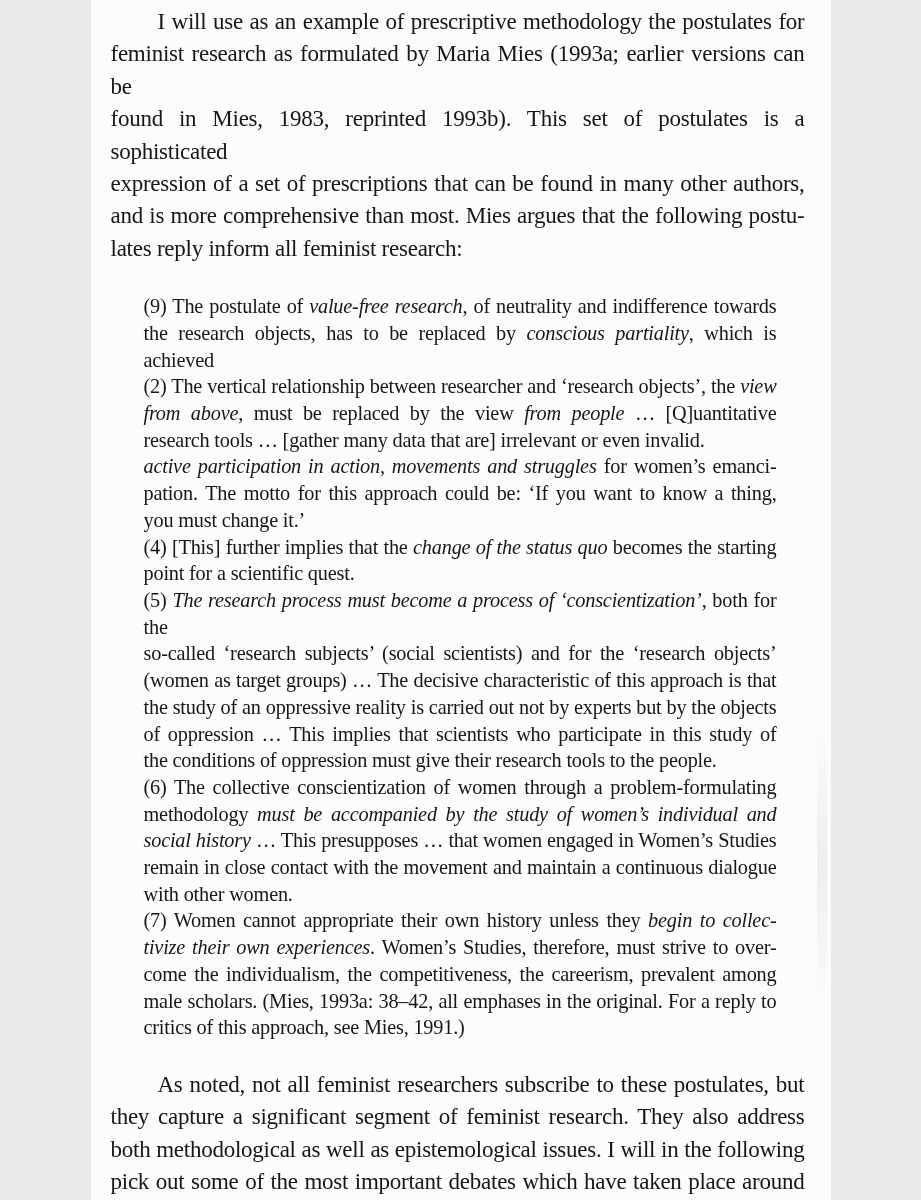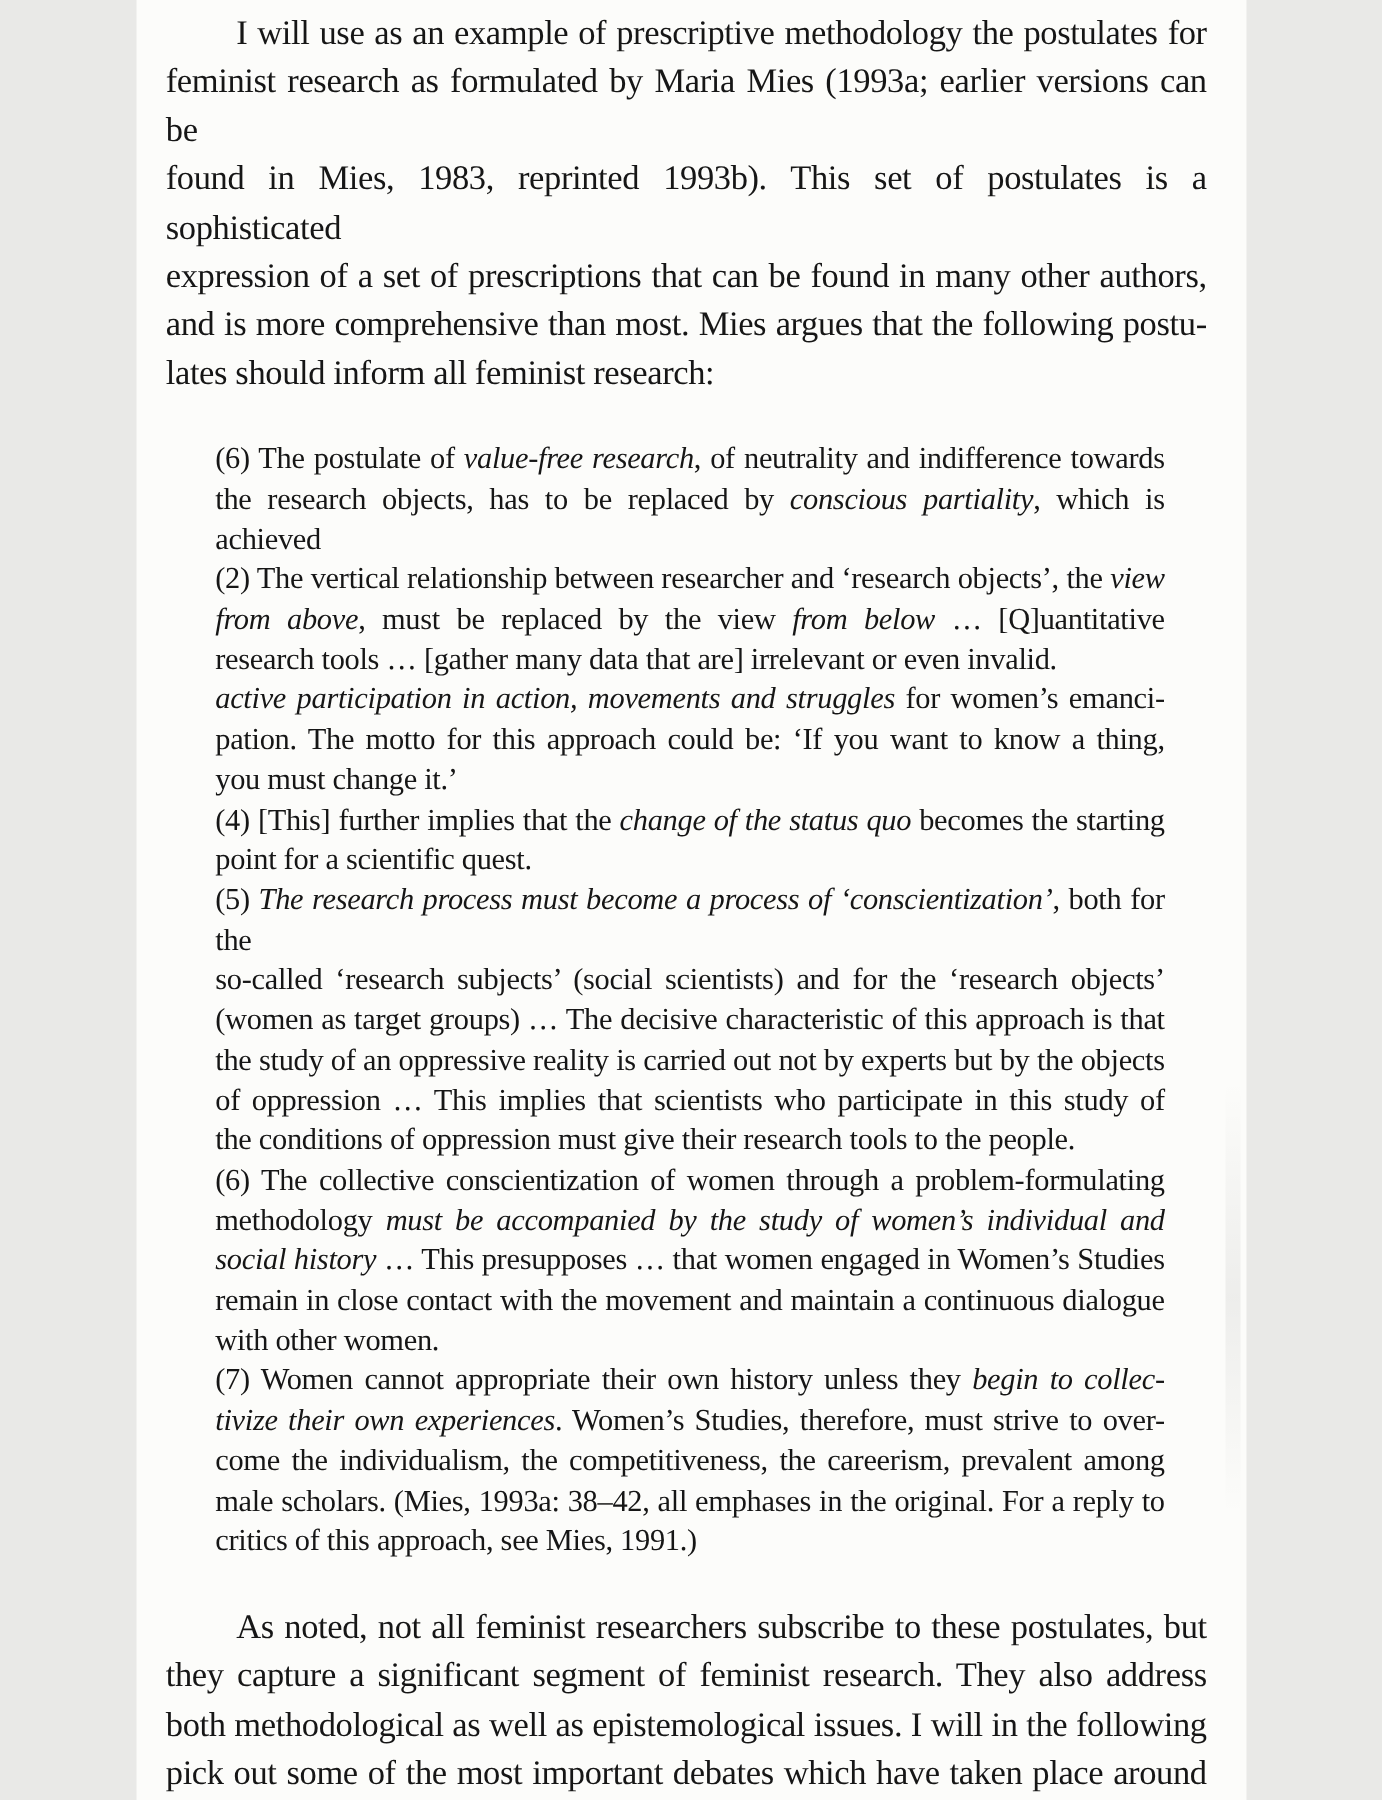--- a/index.html
+++ b/index.html
@@ -64,31 +64,31 @@
 <div class="page">
   <div class="scan-streak"></div>
   <div class="content">
 
     <div class="para indented">
         <div class="line"><span>I will use as an example of prescriptive methodology the postulates for</span></div>
         <div class="line"><span>feminist research as formulated by Maria Mies (1993a; earlier versions can be</span></div>
         <div class="line"><span>found in Mies, 1983, reprinted 1993b). This set of postulates is a sophisticated</span></div>
         <div class="line"><span>expression of a set of prescriptions that can be found in many other authors,</span></div>
         <div class="line"><span>and is more comprehensive than most. Mies argues that the following postu-</span></div>
-        <div class="line last"><span>lates should inform all feminist research:</span></div>
+        <div class="line last"><span>lates reply inform all feminist research:</span></div>
       </div>
 
     <div class="quote">
       <div class="q-item">
-          <div class="line"><span>(6) The postulate of </span><i>value-free research</i><span>, of neutrality and indifference towards</span></div>
+          <div class="line"><span>(9) The postulate of </span><i>value-free research</i><span>, of neutrality and indifference towards</span></div>
           <div class="line"><span>the research objects, has to be replaced by </span><i>conscious partiality</i><span>, which is achieved</span></div>
         </div>
       <div class="q-item">
           <div class="line"><span>(2) The vertical relationship between researcher and ‘research objects’, the </span><i>view</i></div>
-          <div class="line"><i>from above</i><span>, must be replaced by the view </span><i>from below</i><span> … [Q]uantitative</span></div>
+          <div class="line"><i>from above</i><span>, must be replaced by the view </span><i>from people</i><span> … [Q]uantitative</span></div>
           <div class="line last"><span>research tools … [gather many data that are] irrelevant or even invalid.</span></div>
         </div>
       <div class="q-item">
           <div class="line"><i>active participation in action, movements and struggles</i><span> for women’s emanci-</span></div>
           <div class="line"><span>pation. The motto for this approach could be: ‘If you want to know a thing,</span></div>
           <div class="line last"><span>you must change it.’</span></div>
         </div>
       <div class="q-item">
           <div class="line"><span>(4) [This] further implies that the </span><i>change of the status quo</i><span> becomes the starting</span></div>
           <div class="line last"><span>point for a scientific quest.</span></div>

